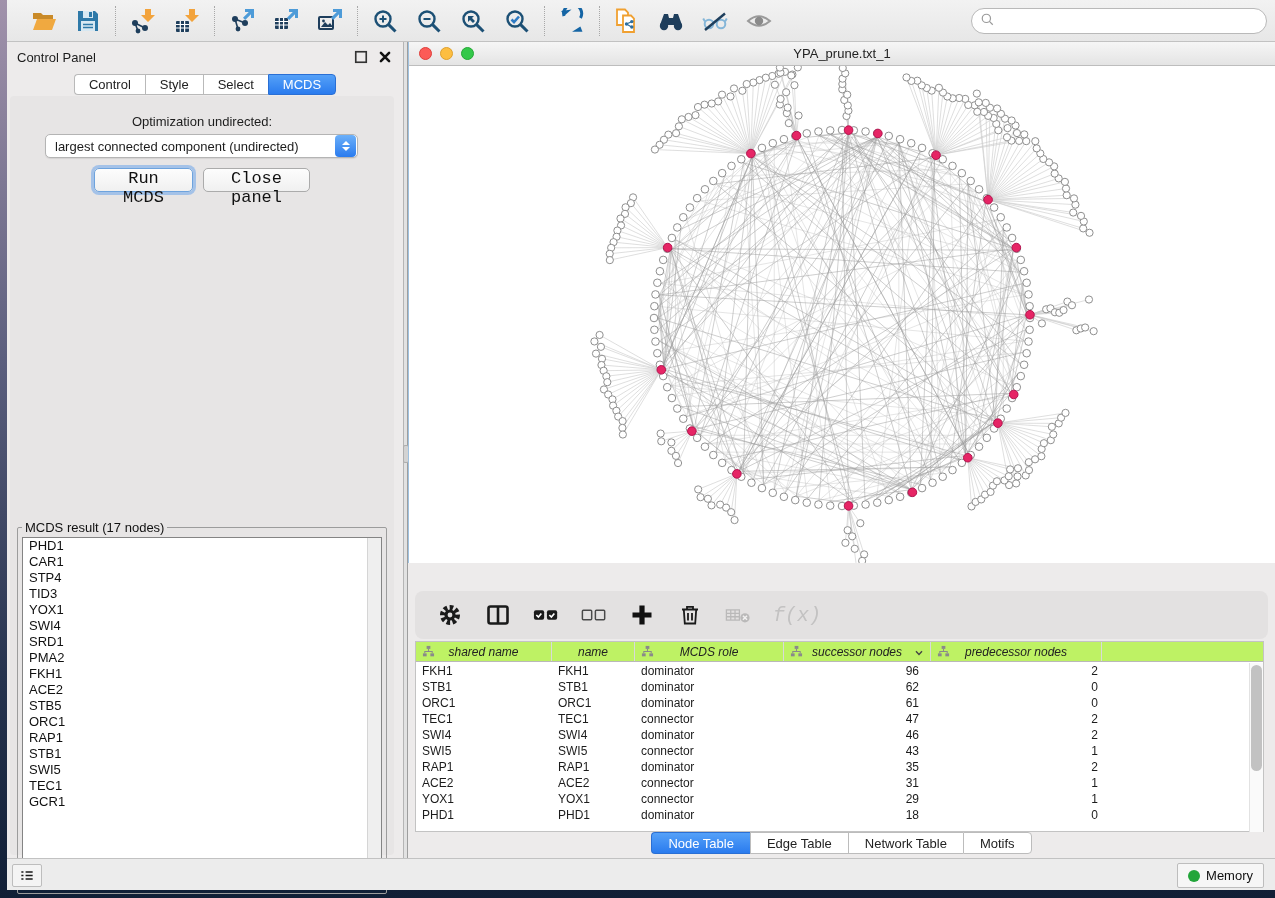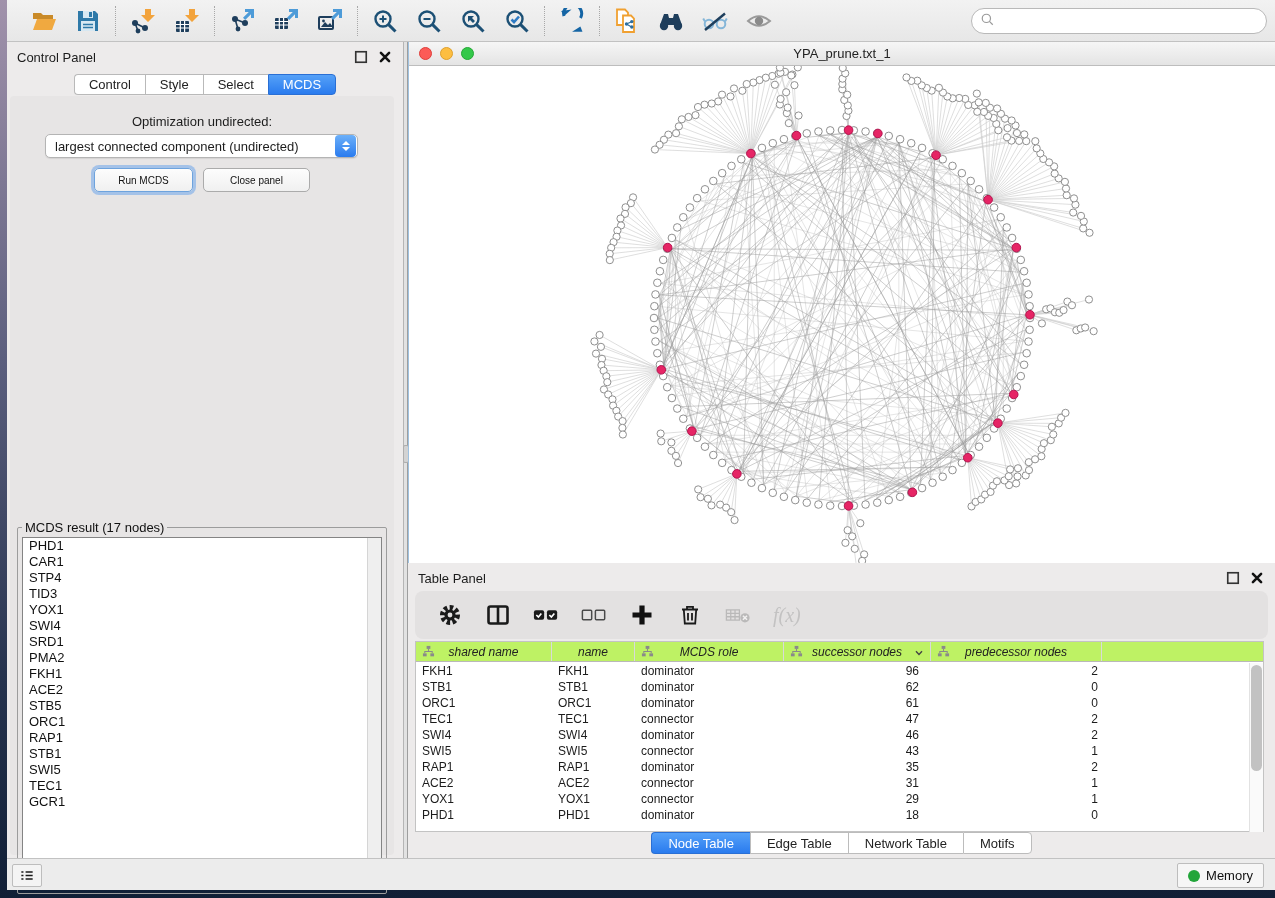--- a/index.html
+++ b/index.html
@@ -41,22 +41,22 @@
   #criterion-select { position:absolute; left:35px; top:38px; width:313px; height:24px; background:#fff;
     border:1px solid #b4b4b4; border-radius:5px; display:flex; align-items:center; cursor:pointer;
     box-shadow:0 1px 1px rgba(0,0,0,.08); }
   #criterion-value { flex:1; padding-left:9px; font-size:13px; white-space:nowrap; overflow:hidden; }
   #criterion-stepper { width:21px; height:22px; margin-right:1px; border-radius:4px;
     background:linear-gradient(#6cb0f9,#2a7bee); display:flex; flex-direction:column; align-items:center; justify-content:center; gap:2px; }
   #criterion-stepper i { width:0; height:0; border-left:4px solid transparent; border-right:4px solid transparent; display:block; }
   #criterion-stepper .up { border-bottom:4px solid #fff; }
   #criterion-stepper .down { border-top:4px solid #fff; }
   .cp-btn { position:absolute; top:72px; height:24px; background:linear-gradient(#fdfdfd,#f0f0f0);
-    border:1px solid #ababab; border-radius:5px; font-size:10px; cursor:pointer; padding:0 14px;
-    font-family:Liberation Sans, sans-serif; color:#111; }
+    border:1px solid #ababab; border-radius:5px; font-size:17px; cursor:pointer; padding:0 14px;
+    font-family:Liberation Mono, monospace; color:#111; }
   #run-btn { left:84px; width:99px; border-color:#6ea3dd; box-shadow:0 0 0 3px rgba(110,165,235,.55); }
   #closepanel-btn { left:193px; width:107px; }
 
   #mcds-fieldset { position:absolute; left:7px; top:424px; width:370px; height:374px;
     border:1px solid #9c9c9c; border-radius:2px; background:transparent; }
   #mcds-fieldset legend { font-size:13px; padding:0 3px; margin-left:4px; color:#111; }
   #mcds-list { position:absolute; left:4px; top:2px; width:360px; height:352px; background:#fff;
     border:1px solid #848484; overflow:hidden; }
   #mcds-scroll { position:absolute; right:0; top:0; width:14px; height:100%; background:#efefef; border-left:1px solid #d5d5d5; }
   .list-item { height:16px; line-height:16px; padding-left:6px; font-size:13px; color:#111; }
@@ -80,21 +80,21 @@
   .light.green { background:#34c84a; border:1px solid #24a835; }
   #net-canvas { position:absolute; left:0; top:24px; width:867px; height:497px; background:#fff; overflow:hidden; }
 
   
   #table-panel { position:absolute; left:401px; top:563px; width:867px; height:295px; background:#edebeb; }
   #tp-toolbar { position:absolute; left:7px; top:28px; width:853px; height:48px; background:#e3e1e1;
     border-radius:8px; display:flex; align-items:center; gap:22px; padding-left:22px; }
   .tp-btn { width:26px; height:24px; background:transparent; border:none; padding:0; cursor:pointer; }
   .tp-btn svg { width:100%; height:100%; }
   .tp-btn.disabled { opacity:.55; cursor:default; }
-  .fx { font-family:Liberation Serif, serif; font-style:italic; font-size:20px; color:#a9a9a9; }
+  .fx { font-family:Liberation Mono, monospace; font-style:italic; font-size:20px; color:#a9a9a9; }
 
   #node-table { position:absolute; left:7px; top:78px; width:849px; height:191px; background:#fff;
     border:1px solid #c3c3c3; }
   #tbl-header { position:absolute; left:0; top:0; width:100%; height:20px; background:#bef264;
     border-bottom:1px solid #b9b9b9; display:flex;font-style:italic; }
   .hcell { position:relative; height:100%; border-right:1px solid #d9d9d9; display:flex;
     align-items:center; justify-content:center; font-size:12px; color:#222; }
   .hcell .colicon { position:absolute; left:6px; top:3px; width:13px; height:13px; }
   .hcell .sorticon { position:absolute; right:6px; top:5px; width:10px; height:10px; }
   #tbl-body { position:absolute; left:0; top:21px; width:100%; }
@@ -1120,30 +1120,20 @@
           <circle cx="503.4260395621915" cy="426.310564658556" r="4.3" fill="#e62565" stroke="#b5124f" stroke-width="1"></circle>
           <circle cx="439.5611053800702" cy="439.88547547959" r="4.3" fill="#e62565" stroke="#b5124f" stroke-width="1"></circle>
           <circle cx="327.87173414749964" cy="407.8590636403478" r="4.3" fill="#e62565" stroke="#b5124f" stroke-width="1"></circle>
           <circle cx="282.8565241111089" cy="365.141224352585" r="4.3" fill="#e62565" stroke="#b5124f" stroke-width="1"></circle>
           <circle cx="252.28280116359608" cy="303.8198228935959" r="4.3" fill="#e62565" stroke="#b5124f" stroke-width="1"></circle>
           <circle cx="258.689435341444" cy="181.5739604378085" r="4.3" fill="#e62565" stroke="#b5124f" stroke-width="1"></circle>
         </svg></div>
   </div>
 
   <div id="table-panel">
-    <div class="panel-header">
-      <span class="panel-title">Table Panel</span>
-      <span class="spacer"></span>
-      <button class="panel-hbtn"><svg viewBox="0 0 12 12" fill="none" stroke="#333" stroke-width="1.4">
-            <rect x="1.5" y="1.5" width="9" height="9"></rect>
-          </svg></button>
-      <button class="panel-hbtn"><svg viewBox="0 0 12 12" stroke="#111" stroke-width="2.2" stroke-linecap="round">
-            <path d="M2.5 2.5l7 7M9.5 2.5l-7 7"></path>
-          </svg></button>
-    </div>
     <div id="tp-toolbar">
         <button class="tp-btn"><span><svg viewBox="0 0 24 24">
               <circle cx="12" cy="12" r="7.5" fill="none" stroke="#1a1a1a" stroke-width="5" stroke-dasharray="3.4 2.4"></circle>
               <circle cx="12" cy="12" r="5.6" fill="#1a1a1a"></circle>
               <circle cx="12" cy="12" r="2.4" fill="#e3e1e1"></circle>
             </svg></span></button>
         <button class="tp-btn"><span><svg viewBox="0 0 24 24">
               <rect x="2.5" y="3.5" width="19" height="17" rx="2" fill="none" stroke="#1a1a1a" stroke-width="2.6"></rect>
               <path stroke="#1a1a1a" stroke-width="2.6" d="M12 3.5v17"></path>
             </svg></span></button>

